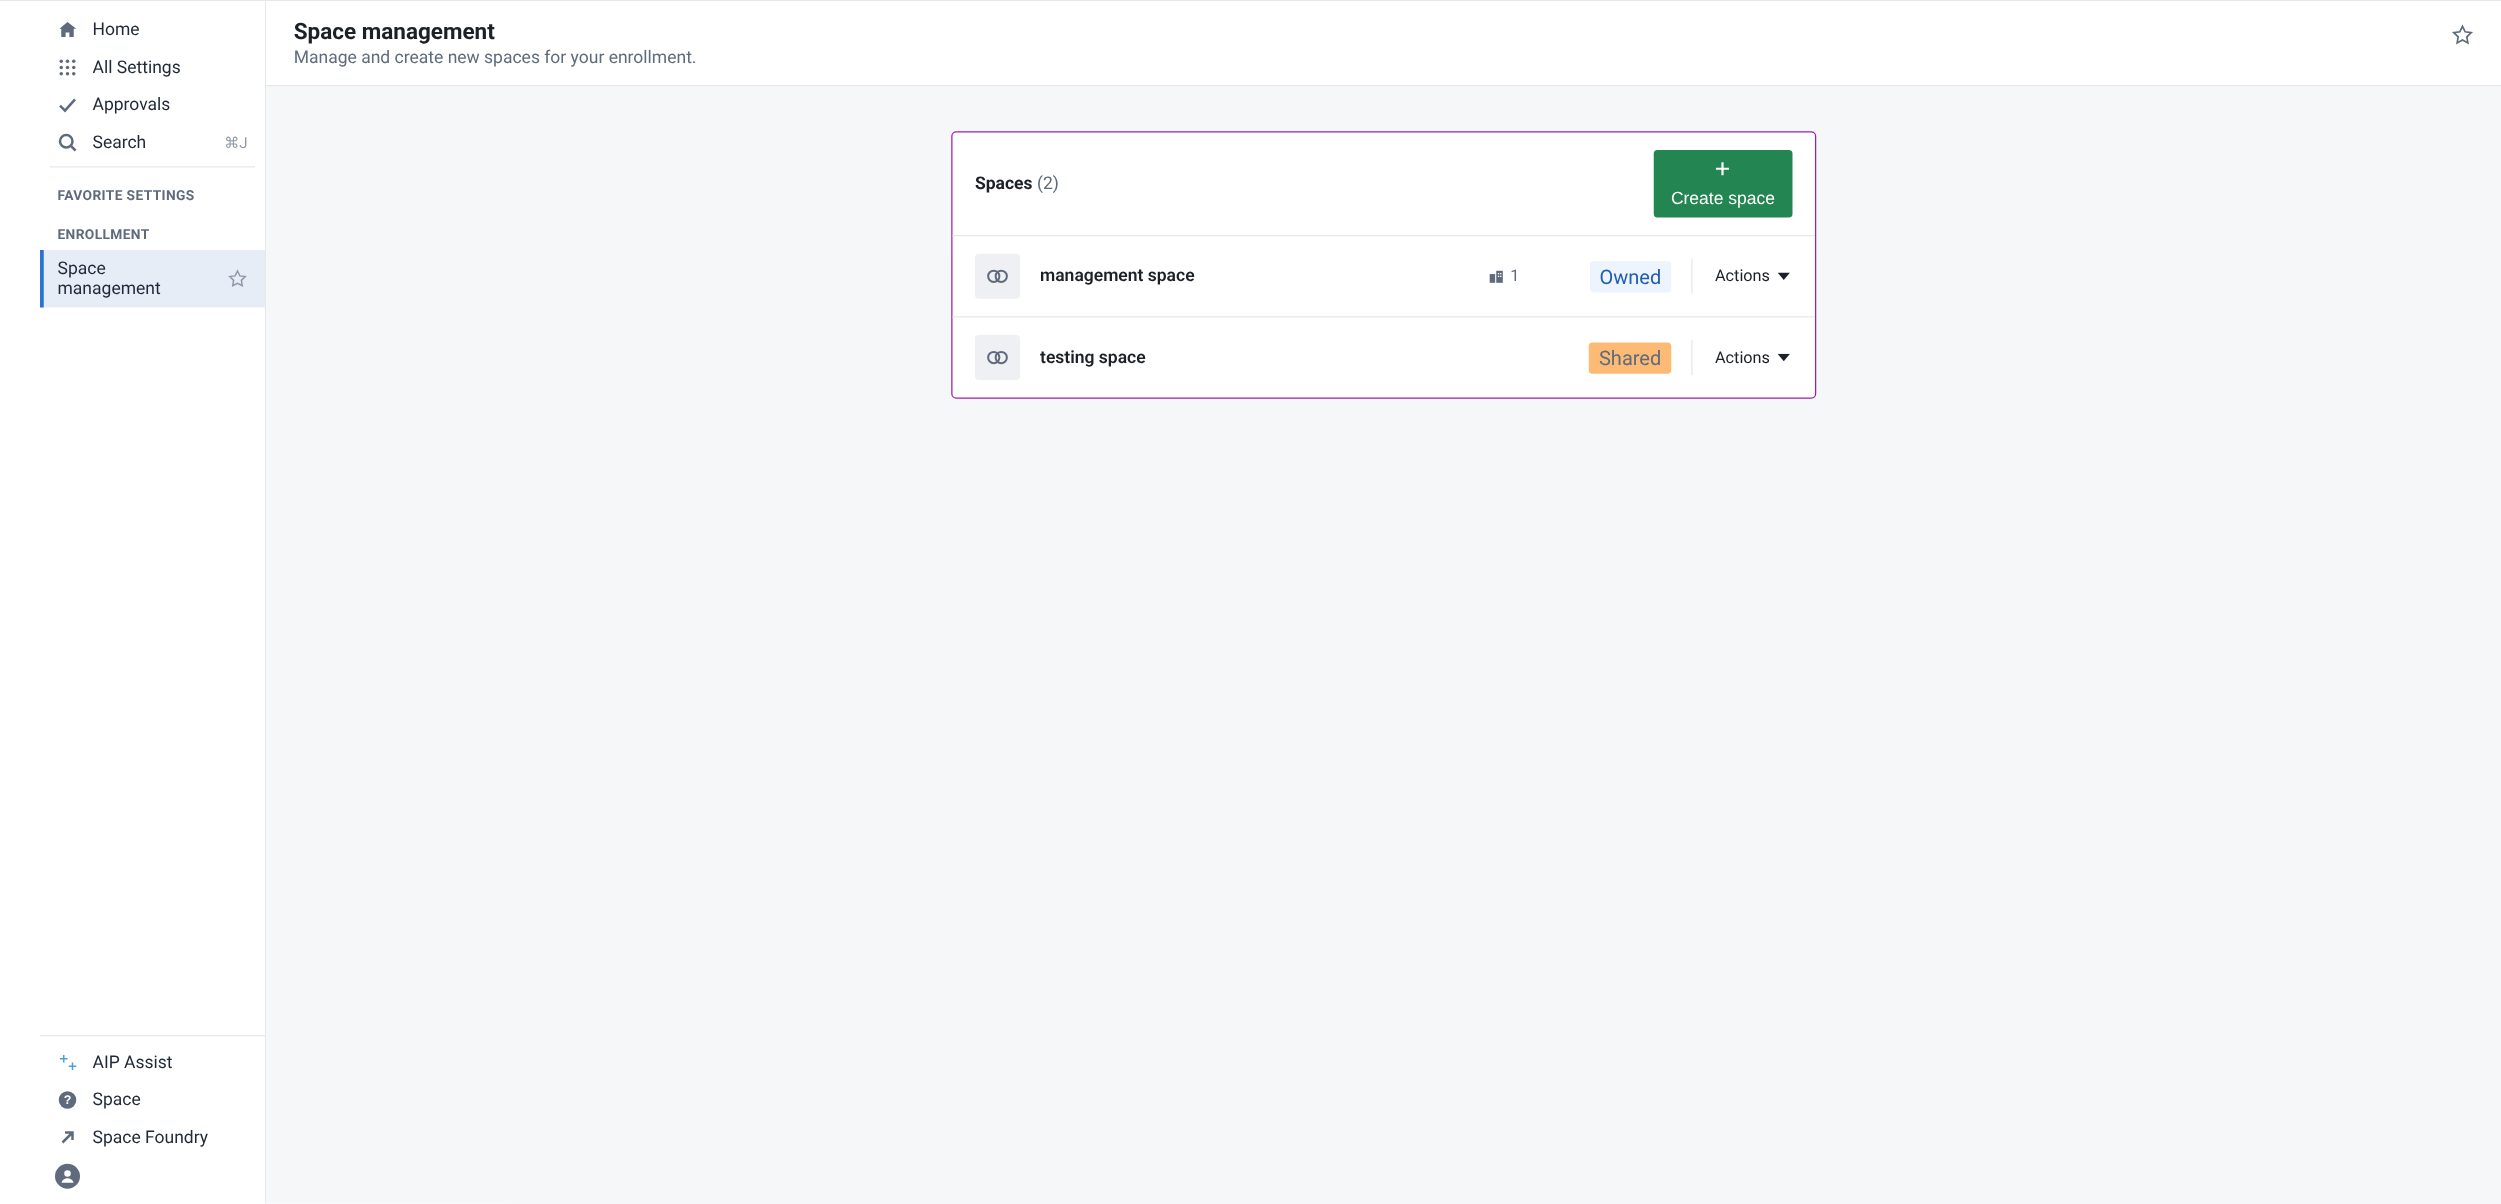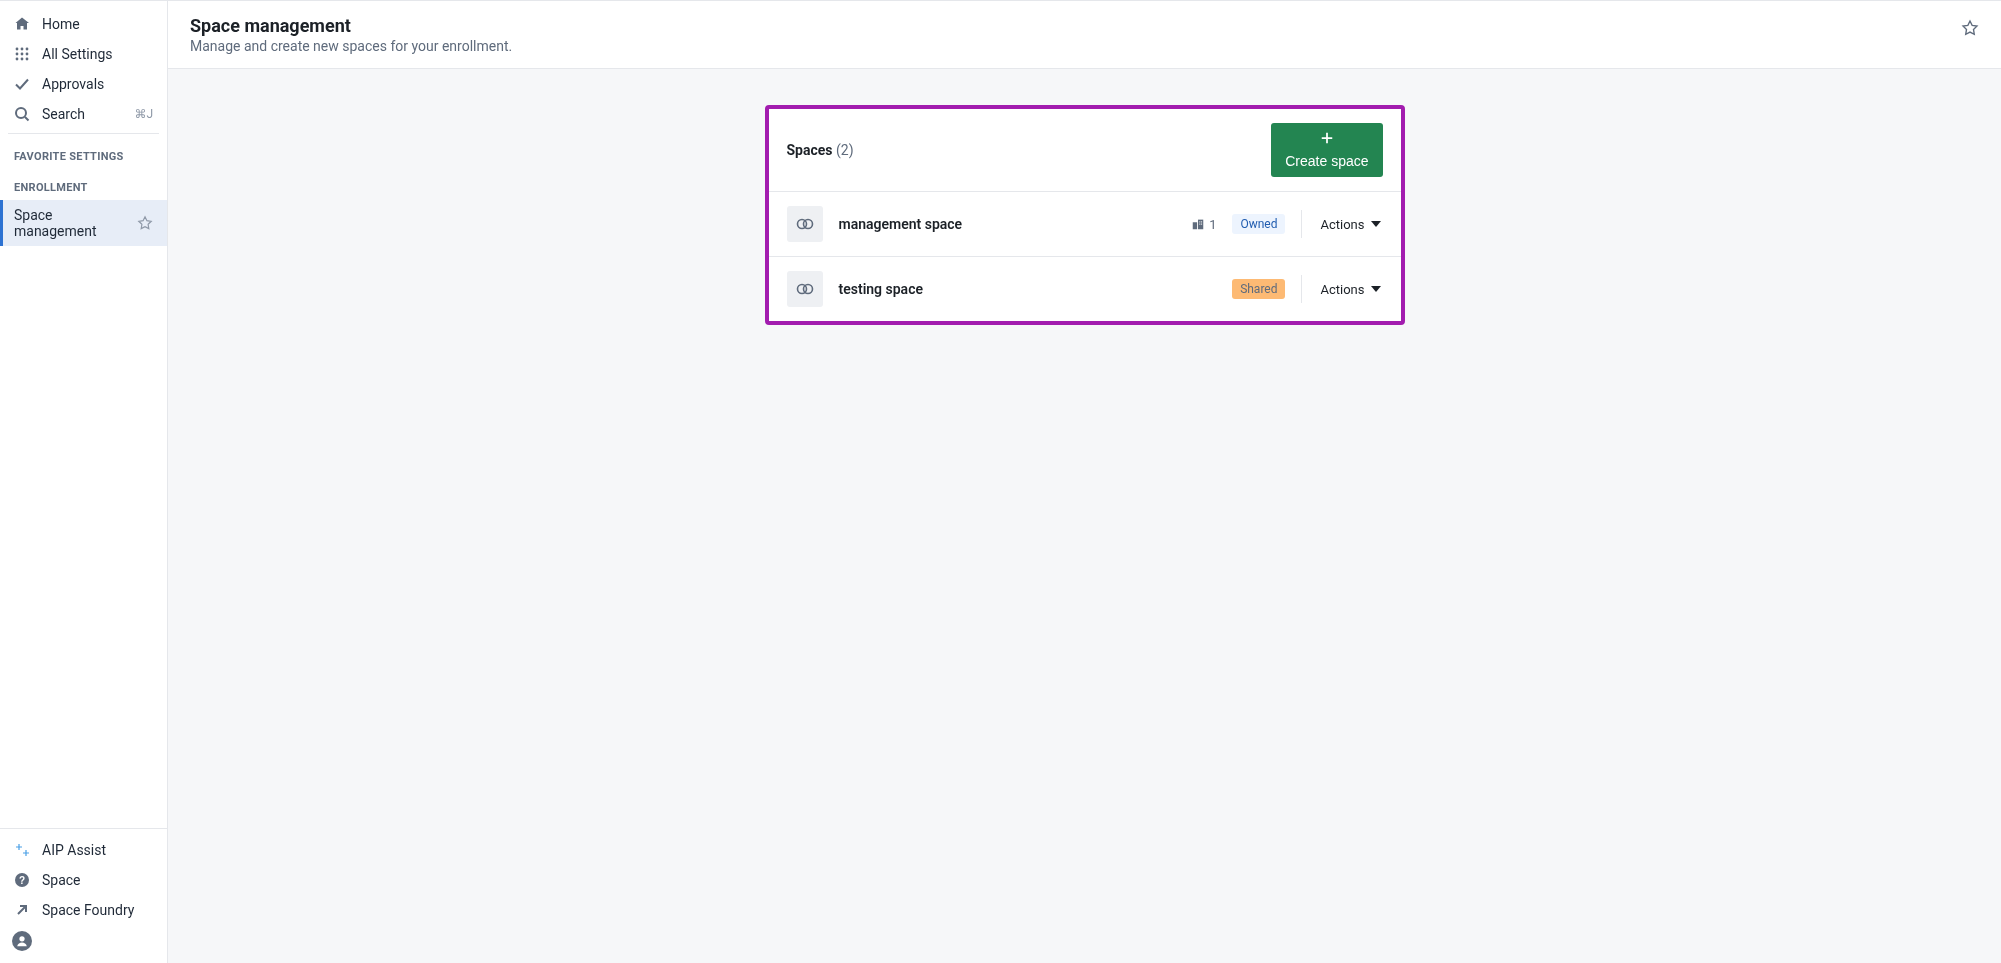--- a/index.html
+++ b/index.html
@@ -1,48 +1,48 @@
 <!DOCTYPE html>
 <html><head>
 <meta charset="utf-8">
 <style>
 * { box-sizing: border-box; margin: 0; padding: 0; }
 body { font-family: -apple-system, BlinkMacSystemFont, "Segoe UI", Roboto, Helvetica, Arial, sans-serif; font-size: 14px; color: #1f2937; background: #fff; }
 .app { display: flex; height: 100vh; border-top: 1px solid #e5e7eb; }
-.sidebar { width: 168px; border-right: 1px solid #e5e7eb; display: flex; flex-direction: column; background: #fff; }
+.sidebar { width: 213px; border-right: 1px solid #e5e7eb; display: flex; flex-direction: column; background: #fff; padding-left: 32px; }
 .sidebar-top { padding: 8px 0; }
 .nav-item { display: flex; align-items: center; gap: 12px; padding: 7px 14px; cursor: pointer; font-size: 14px; color: #1f2937; position: relative; }
 .nav-item.selected { background: #e7edf7; }
 .nav-item.selected::before { content: ""; position: absolute; left: 0; top: 0; bottom: 0; width: 3px; background: #2d72d2; }
 .nav-icon { width: 16px; height: 16px; flex-shrink: 0; display: inline-flex; align-items: center; justify-content: center; color: #5f6b7c; }
 .nav-label { flex: 1; }
 .nav-shortcut { font-size: 12px; color: #8f99a8; }
 .nav-star { width: 16px; height: 16px; color: #8f99a8; }
 .section-label { padding: 12px 14px 6px; font-size: 11px; font-weight: 700; letter-spacing: .3px; color: #5f6b7c; text-transform: uppercase; }
 .sidebar-divider { height: 1px; background: #e5e7eb; margin: 4px 8px; }
 .sidebar-bottom { margin-top: auto; border-top: 1px solid #e5e7eb; padding: 6px 0; }
 .avatar-row { padding: 6px 12px; display: flex; align-items: center; }
 .avatar { width: 20px; height: 20px; border-radius: 50%; background: #5f6b7c; display: inline-flex; align-items: center; justify-content: center; }
 .main { flex: 1; display: flex; flex-direction: column; background: #f6f7f9; min-width: 0; }
 .header { background: #fff; border-bottom: 1px solid #e5e7eb; padding: 14px 22px; display: flex; align-items: flex-start; gap: 12px; }
 .header-text { flex: 1; }
 .page-title { font-size: 18px; font-weight: 700; color: #1c2127; margin-bottom: 2px; }
 .page-subtitle { font-size: 14px; color: #5f6b7c; }
 .header-star { width: 18px; height: 18px; color: #5f6b7c; cursor: pointer; margin-top: 4px; }
 .content { flex: 1; padding: 36px 24px; overflow: auto; }
-.card { width: 640px; margin: 0 auto; background: #fff; border: 4px solid #a21caf; border-radius: 4px; }
+.card { width: 692px; margin: 0 auto; background: #fff; border: 1px solid #a21caf; border-radius: 4px; }
 .card-header { display: flex; align-items: center; justify-content: space-between; padding: 14px 18px; }
 .card-title { font-size: 14px; font-weight: 700; color: #1c2127; }
 .card-count { color: #5f6b7c; font-weight: 400; }
 .btn-primary { background: #238551; color: #fff; border: none; border-radius: 3px; padding: 8px 14px; font-size: 14px; font-weight: 500; display: inline-flex; align-items: center; gap: 8px; cursor: pointer; flex-direction: column; }
 .space-row { display: flex; align-items: center; gap: 16px; padding: 14px 18px; border-top: 1px solid #e5e7eb; }
 .space-icon { width: 36px; height: 36px; background: #eef0f3; border-radius: 3px; display: inline-flex; align-items: center; justify-content: center; color: #5f6b7c; flex-shrink: 0; }
 .space-name { flex: 1; font-size: 14px; font-weight: 600; color: #1c2127; }
 .chip-count { display: inline-flex; align-items: center; gap: 4px; font-size: 13px; color: #5f6b7c; }
-.badge { font-size: 12px; padding: 3px 8px; border-radius: 3px; }
+.badge { font-size: 16px; padding: 3px 8px; border-radius: 3px; margin-left: 40px; }
 .badge.owned { background: #edf4fe; color: #215db0; }
 .badge.shared { background: #fdba74; color: #5f6b7c; }
 .row-divider { width: 1px; height: 28px; background: #e5e7eb; }
 .actions-btn { display: inline-flex; align-items: center; gap: 6px; font-size: 13px; color: #1c2127; cursor: pointer; padding: 4px 2px; }
 svg { display: block; }
 </style>
 </head>
 <body>
 
 <div class="app">

